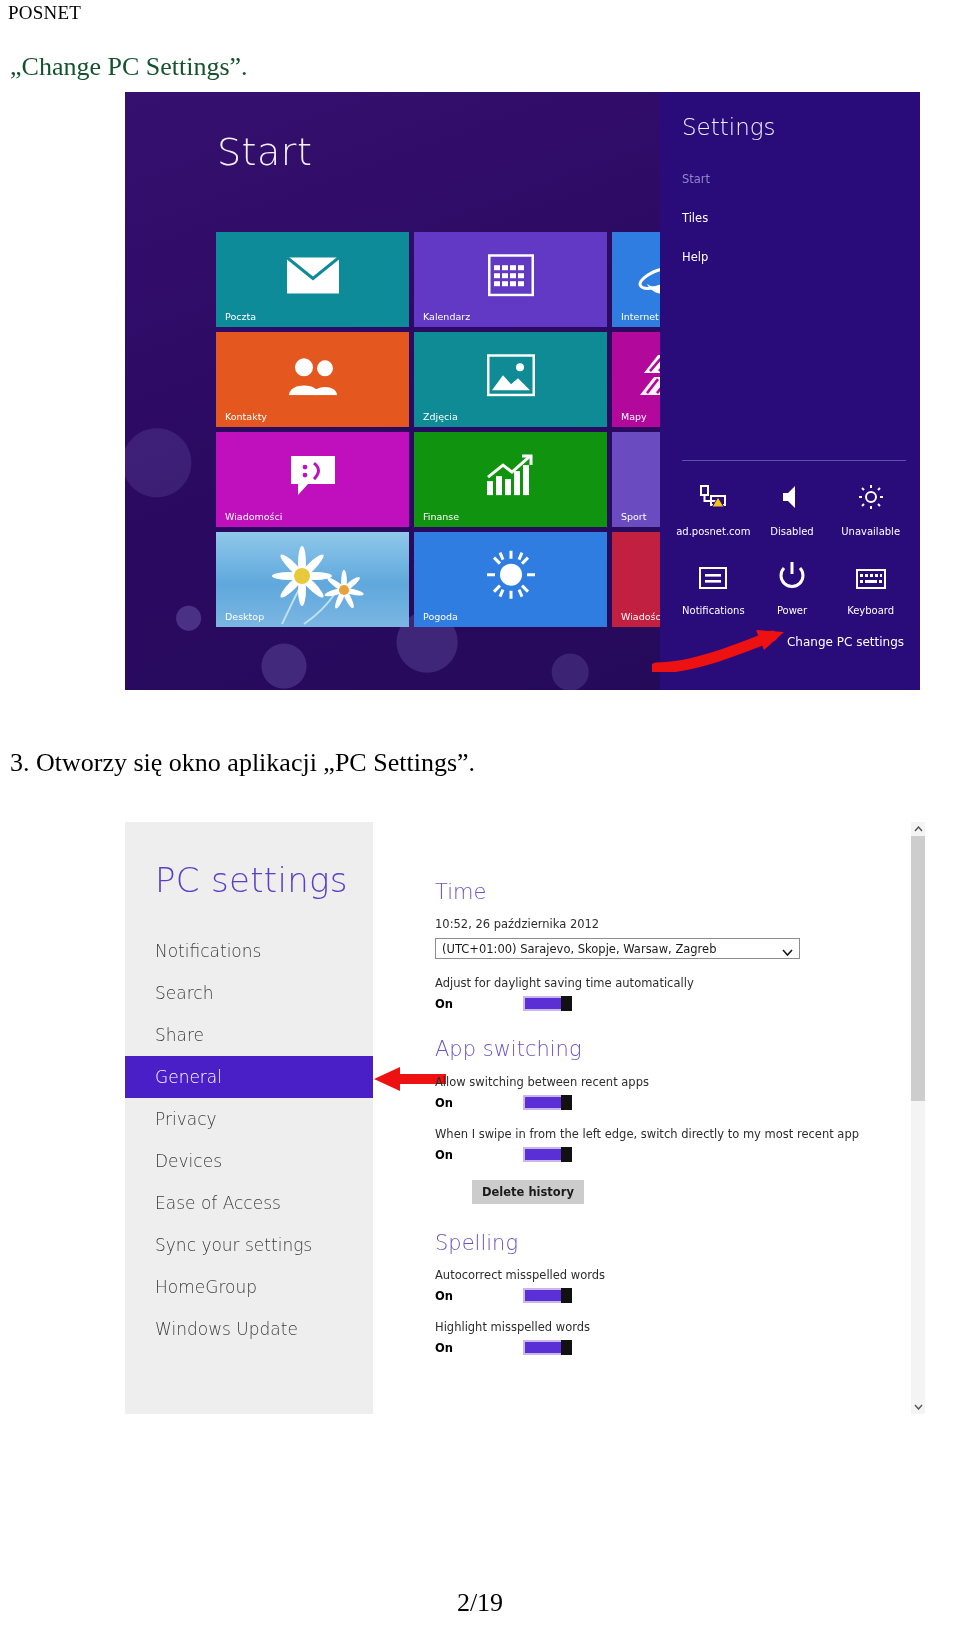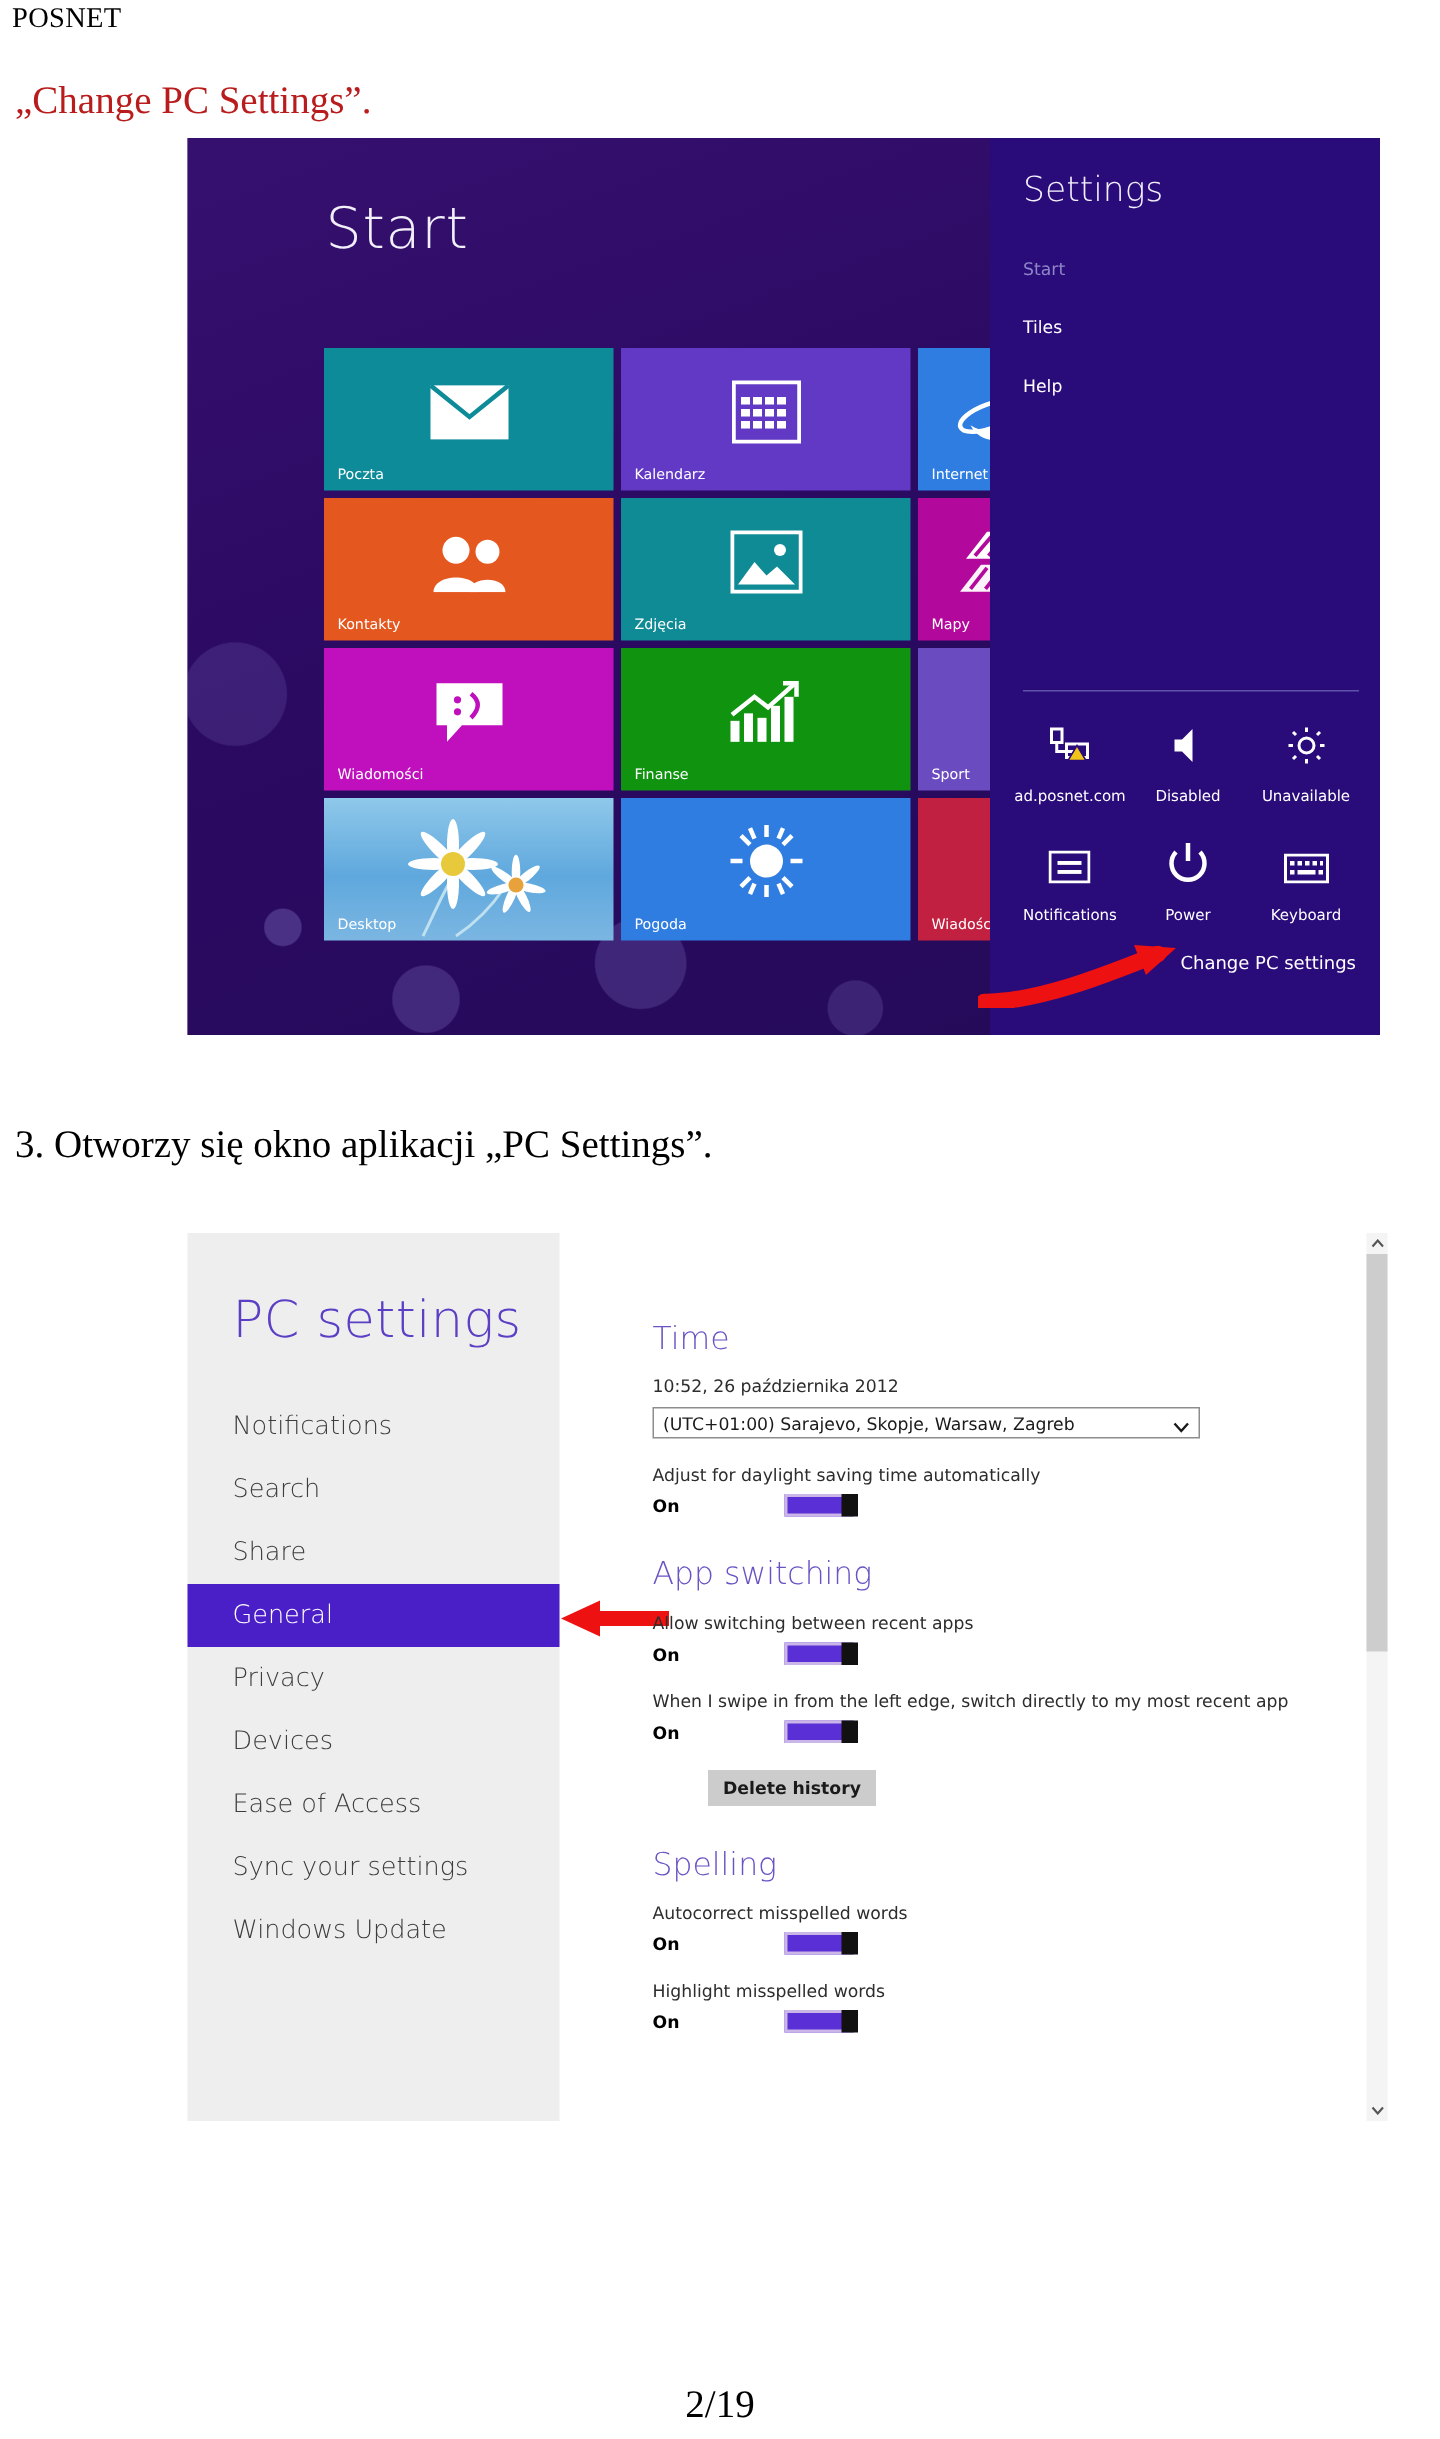--- a/index.html
+++ b/index.html
@@ -9,21 +9,21 @@
     position:relative;overflow:hidden;
   }
   .doc-header{
     position:absolute;left:8px;top:2px;
     font-family:"Liberation Serif", serif;
     font-size:19px;color:#000;letter-spacing:.2px;
   }
   .intro-line{
     position:absolute;left:10px;top:52px;
     font-family:"Liberation Serif", serif;
-    font-size:26px;color:#b91c1c;
+    font-size:26px;color:#14532d;
   }
   .step-line{
     position:absolute;left:10px;top:748px;
     font-family:"Liberation Serif", serif;
     font-size:26px;color:#000;
   }
   .page-footer{
     position:absolute;left:0;right:0;top:1588px;
     text-align:center;font-family:"Liberation Serif", serif;
     font-size:26px;color:#000;
@@ -501,20 +501,23 @@
       <div class="pc-nav-item">
           <span>Devices</span>
         </div>
       <div class="pc-nav-item">
           <span>Ease of Access</span>
         </div>
       <div class="pc-nav-item">
           <span>Sync your settings</span>
         </div>
       <div class="pc-nav-item">
+          <span>HomeGroup</span>
+        </div>
+      <div class="pc-nav-item">
           <span>Windows Update</span>
         </div>
     </div>
   </div>
 
   <div class="arrow-red" style="left:247px;top:243px;">
     <svg width="78" height="28" viewBox="0 0 78 28">
       <path d="M74 14 H26" stroke="#ee1111" stroke-width="10" fill="none"></path>
       <path d="M2 14 L28 2 L28 26 Z" fill="#ee1111"></path>
     </svg>

